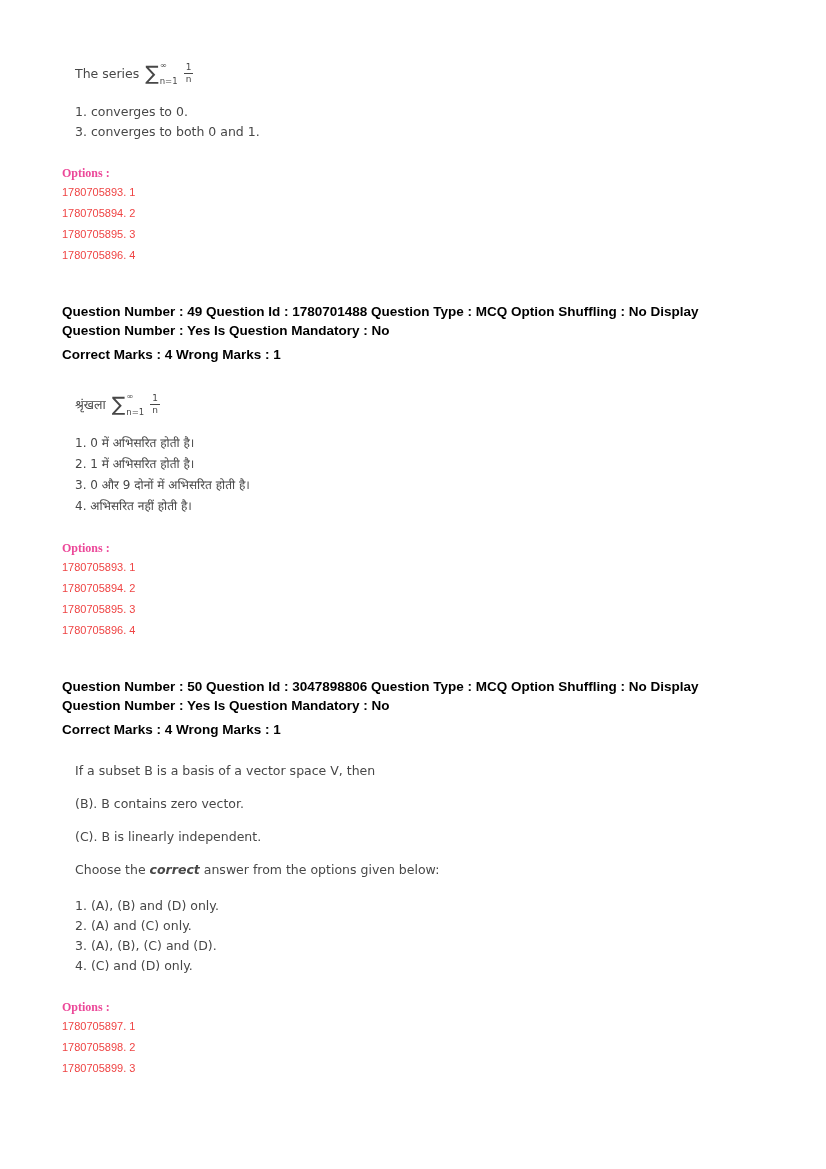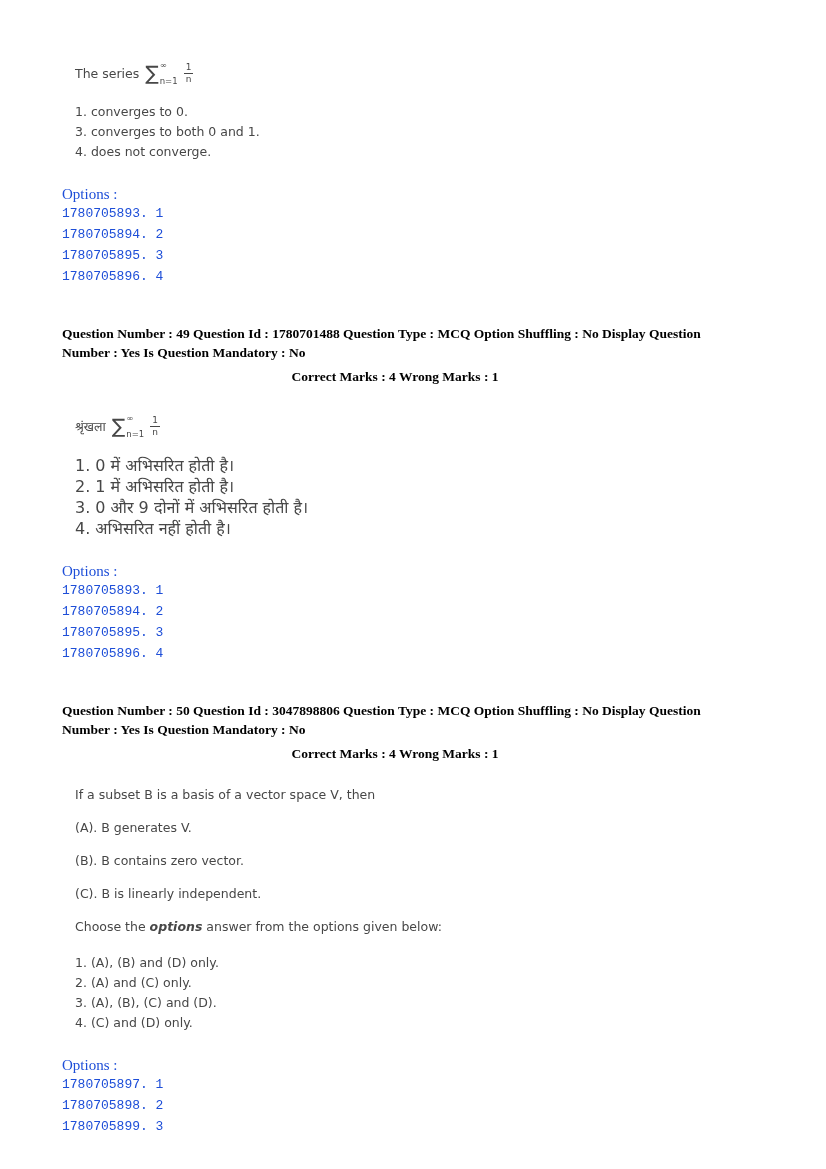--- a/index.html
+++ b/index.html
@@ -46,45 +46,45 @@
   .frac{
     display:inline-flex;
     flex-direction:column;
     align-items:center;
     font-size:9px;
     line-height:1.2;
     margin-left:6px;
   }
   .frac .num{border-bottom:1px solid #474747;padding:0 2px;}
   .choice-list .choice{line-height:20px;}
-  .choice-list.hindi .choice{line-height:21px;font-size:16px;}
+  .choice-list.hindi .choice{line-height:21px;font-size:12px;}
   .para{line-height:13px;margin:0 0 20px 0;}
   .emph{font-weight:bold;font-style:italic;}
   
   .meta{
-    font-family:Liberation Serif, serif;
+    font-family:Liberation Sans, sans-serif;
     font-weight:bold;
     font-size:13.5px;
     line-height:19px;
     color:#000;
     max-width:718px;
   }
-  .marks{margin-top:5px;text-align:center;}
+  .marks{margin-top:5px;}
   .options-block{margin-top:24px;}
   .options-heading{
     font-family:"Liberation Serif", serif;
-    font-weight:normal;
-    font-size:15px;
-    color:#1d4ed8;
+    font-weight:bold;
+    font-size:12px;
+    color:#ec4899;
   }
   .option-id{
-    font-family:Liberation Mono, monospace;
-    font-size:13px;
+    font-family:Liberation Sans, sans-serif;
+    font-size:11px;
     line-height:20px;
-    color:#1d4ed8;
+    color:#ef4444;
     margin-top:1px;
   }
   .section-gap{margin-top:37px;}
   .content-gap{margin-top:25px;}
 </style>
 </head>
 <body>
 
 <div class="page">
 
@@ -99,21 +99,20 @@
         </span>
         <span class="frac">
           <span class="num">1</span>
           <span class="den">n</span>
         </span>
       </span>
     </div>
     <div class="choice-list">
       <div class="choice">1. converges to 0.</div>
       <div class="choice">3. converges to both 0 and 1.</div>
-      <div class="choice">4. does not converge.</div>
     </div>
   </div>
 
   <div class="options-block">
     <div class="options-heading">Options :</div>
     <div class="option-id">1780705893. 1</div>
     <div class="option-id">1780705894. 2</div>
     <div class="option-id">1780705895. 3</div>
     <div class="option-id">1780705896. 4</div>
   </div>
@@ -154,24 +153,23 @@
     <div class="option-id">1780705896. 4</div>
   </div>
 
   <div class="section-gap">
     <div class="meta">Question Number : 50 Question Id : 3047898806 Question Type : MCQ Option Shuffling : No Display Question Number : Yes Is Question Mandatory : No</div>
     <div class="meta marks">Correct Marks : 4 Wrong Marks : 1</div>
   </div>
 
   <div class="qcontent content-gap">
     <p class="para">If a subset B is a basis of a vector space V, then</p>
-    <p class="para">(A). B generates V.</p>
     <p class="para">(B). B contains zero vector.</p>
     <p class="para">(C). B is linearly independent.</p>
-    <p class="para"><span>Choose the </span><span class="emph">options</span><span> answer from the options given below:</span></p>
+    <p class="para"><span>Choose the </span><span class="emph">correct</span><span> answer from the options given below:</span></p>
     <div class="choice-list">
       <div class="choice">1. (A), (B) and (D) only.</div>
       <div class="choice">2. (A) and (C) only.</div>
       <div class="choice">3. (A), (B), (C) and (D).</div>
       <div class="choice">4. (C) and (D) only.</div>
     </div>
   </div>
 
   <div class="options-block">
     <div class="options-heading">Options :</div>

